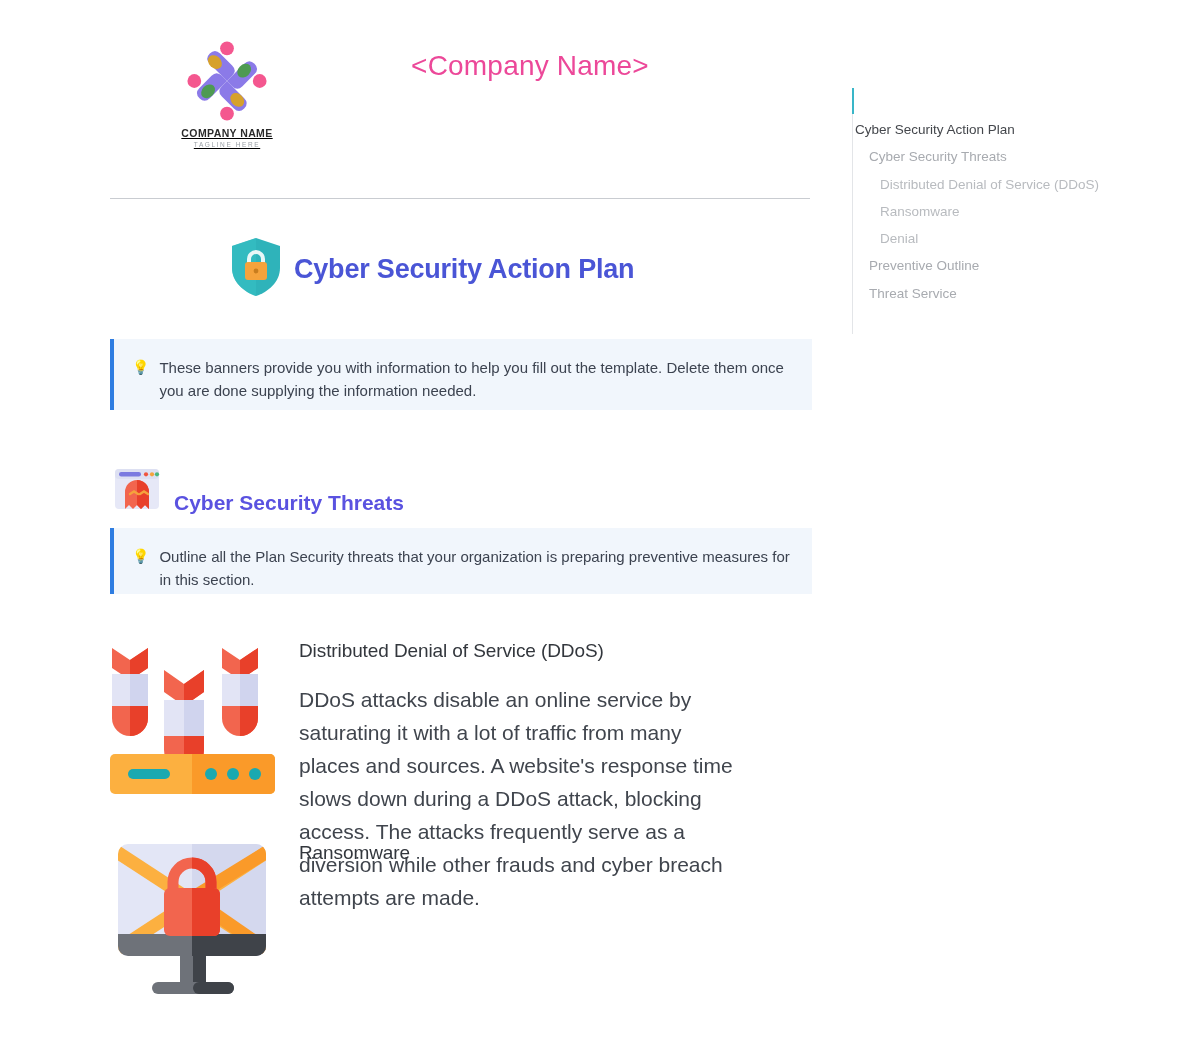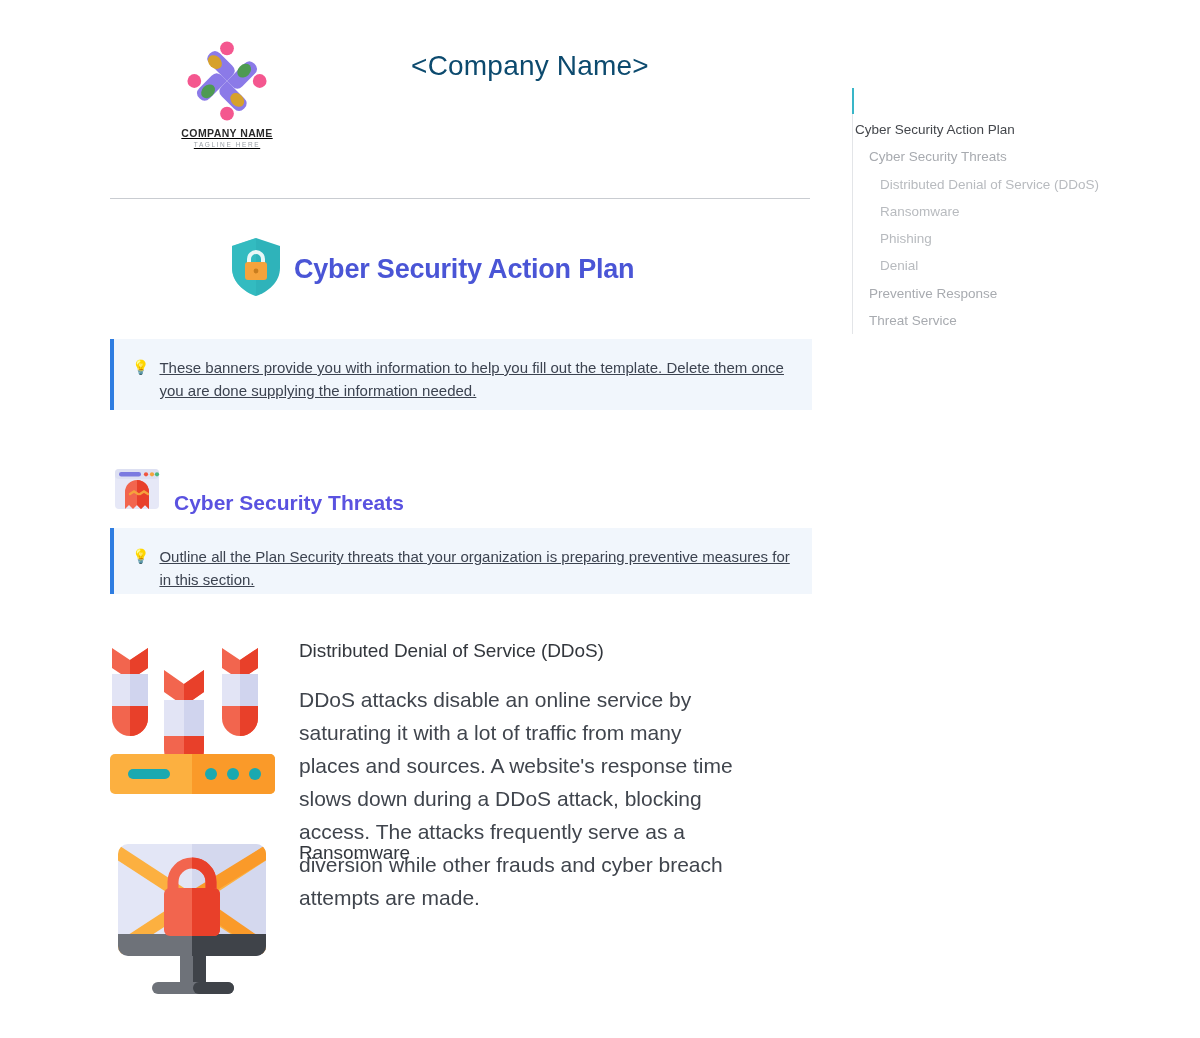--- a/index.html
+++ b/index.html
@@ -62,21 +62,21 @@
   .company-block {
     position: absolute;
     left: 180px;
     top: 48px;
     width: 480px;
     text-align: center;
   }
   .company-name {
     font-size: 28px;
     font-weight: 400;
-    color: #0c4a6e;
+    color: #ec4899;
     letter-spacing: 0.2px;
     line-height: 1.25;
   }
   .company-meta {
     margin-top: 12px;
     font-size: 17px;
     color: #2f3640;
     font-weight: 400;
   }
 
@@ -119,21 +119,20 @@
   .banner .bulb {
     flex: 0 0 auto;
     font-size: 14px;
     line-height: 20px;
     margin-top: 1px;
   }
   .banner-text {
     font-size: 15px;
     line-height: 1.55;
     color: #3c4350;
-    text-decoration: underline;
   }
   #banner-1 { top: 339px; height: 71px; }
   #banner-2 { top: 528px; height: 66px; }
 
   
   .section-head {
     position: absolute;
     left: 0;
     top: 463px;
     display: flex;
@@ -373,20 +372,19 @@
   </div>
 
   <div class="outline">
     <div class="outline-rail"></div>
     <div class="outline-accent"></div>
     <div class="outline-list" id="outline-list">
         <div class="outline-item lvl-0">Cyber Security Action Plan</div>
         <div class="outline-item lvl-1">Cyber Security Threats</div>
         <div class="outline-item lvl-2">Distributed Denial of Service (DDoS)</div>
         <div class="outline-item lvl-2">Ransomware</div>
-        <div class="outline-item lvl-2">Phishing</div>
         <div class="outline-item lvl-2">Denial</div>
-        <div class="outline-item lvl-1">Preventive Response</div>
+        <div class="outline-item lvl-1">Preventive Outline</div>
         <div class="outline-item lvl-1">Threat Service</div>
       </div>
   </div>
 
 </div>
 
 </body></html>

